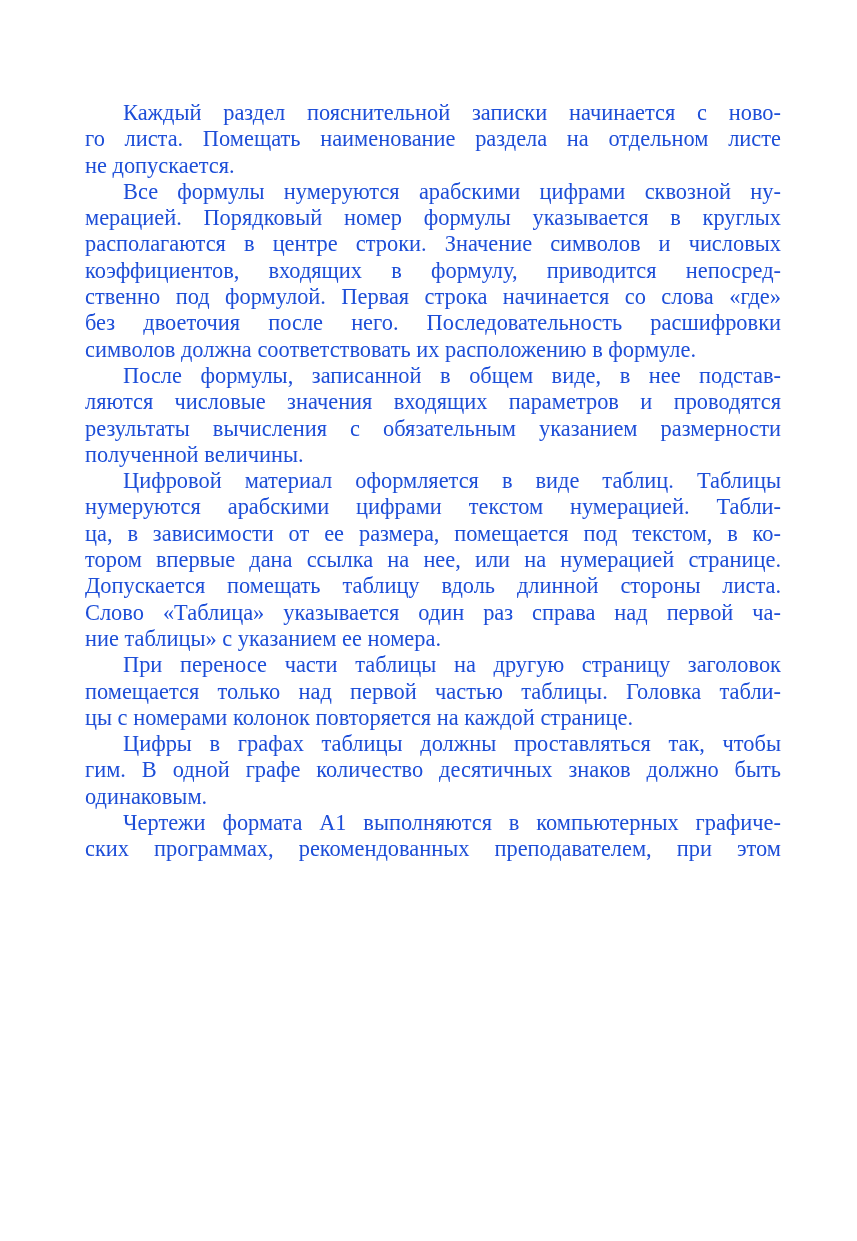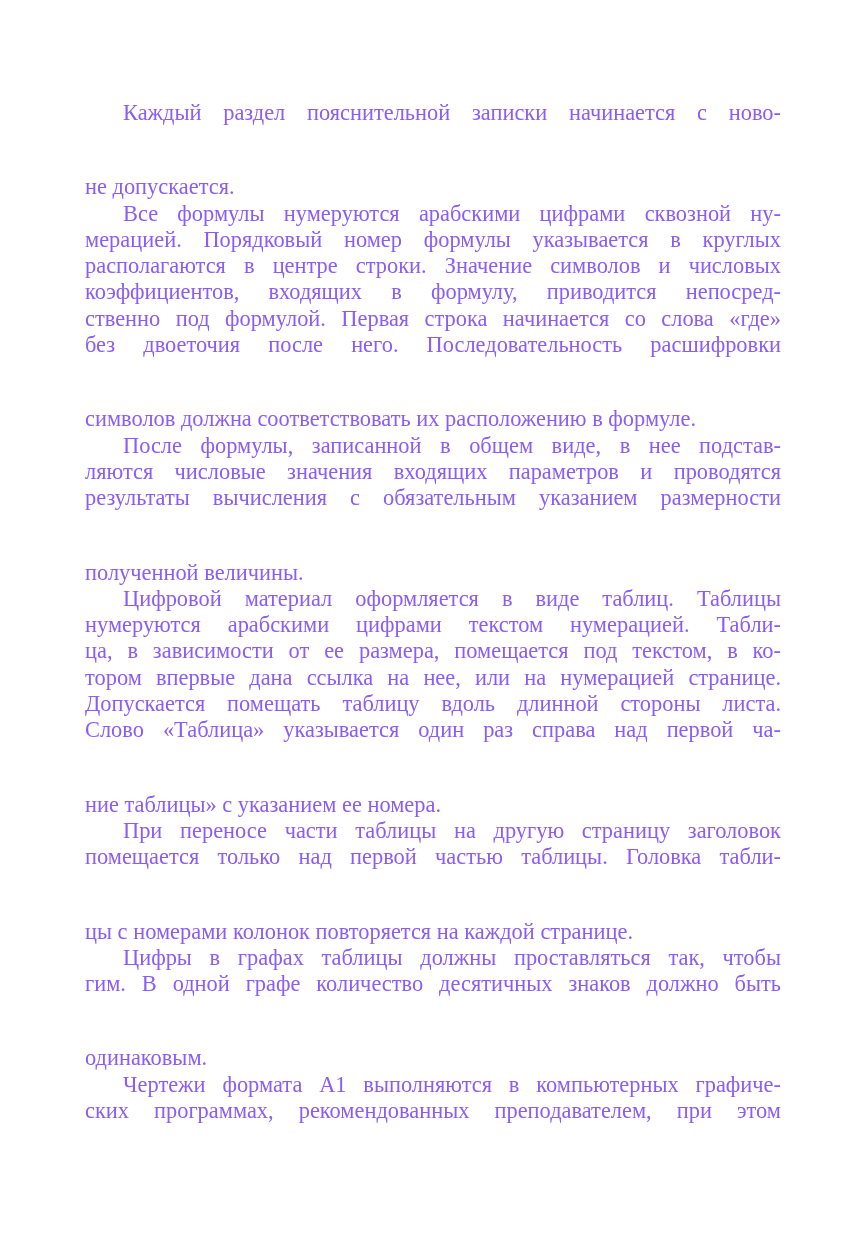--- a/index.html
+++ b/index.html
@@ -13,46 +13,46 @@
     height: 1241px;
     background: #ffffff;
     overflow: hidden;
     font-family: "Liberation Serif", "DejaVu Serif", serif;
   }
   .text-block {
     position: absolute;
     left: 85px;
     top: 100px;
     width: 696px;
-    color: #8b5cf6;
+    color: #1d4ed8;
     font-size: 22.4px;
   }
   .line {
     line-height: 26.3px;
     height: 26.3px;
     text-align: justify;
     text-align-last: justify;
     white-space: normal;
     overflow: visible;
   }
   .line.para-start {
     text-indent: 38px;
   }
   .line.para-end {
     text-align: left;
     text-align-last: left;
-    margin-top: 48px;
   }
 </style>
 </head>
 <body>
 
 <div class="page">
   <div class="text-block">
       <div class="line para-start">Каждый раздел пояснительной записки начинается с ново-</div>
+      <div class="line">го листа. Помещать наименование раздела на отдельном листе</div>
       <div class="line para-end">не допускается.</div>
       <div class="line para-start">Все формулы нумеруются арабскими цифрами сквозной ну-</div>
       <div class="line">мерацией. Порядковый номер формулы указывается в круглых</div>
       <div class="line">располагаются в центре строки. Значение символов и числовых</div>
       <div class="line">коэффициентов, входящих в формулу, приводится непосред-</div>
       <div class="line">ственно под формулой. Первая строка начинается со слова «где»</div>
       <div class="line">без двоеточия после него. Последовательность расшифровки</div>
       <div class="line para-end">символов должна соответствовать их расположению в формуле.</div>
       <div class="line para-start">После формулы, записанной в общем виде, в нее подстав-</div>
       <div class="line">ляются числовые значения входящих параметров и проводятся</div>

